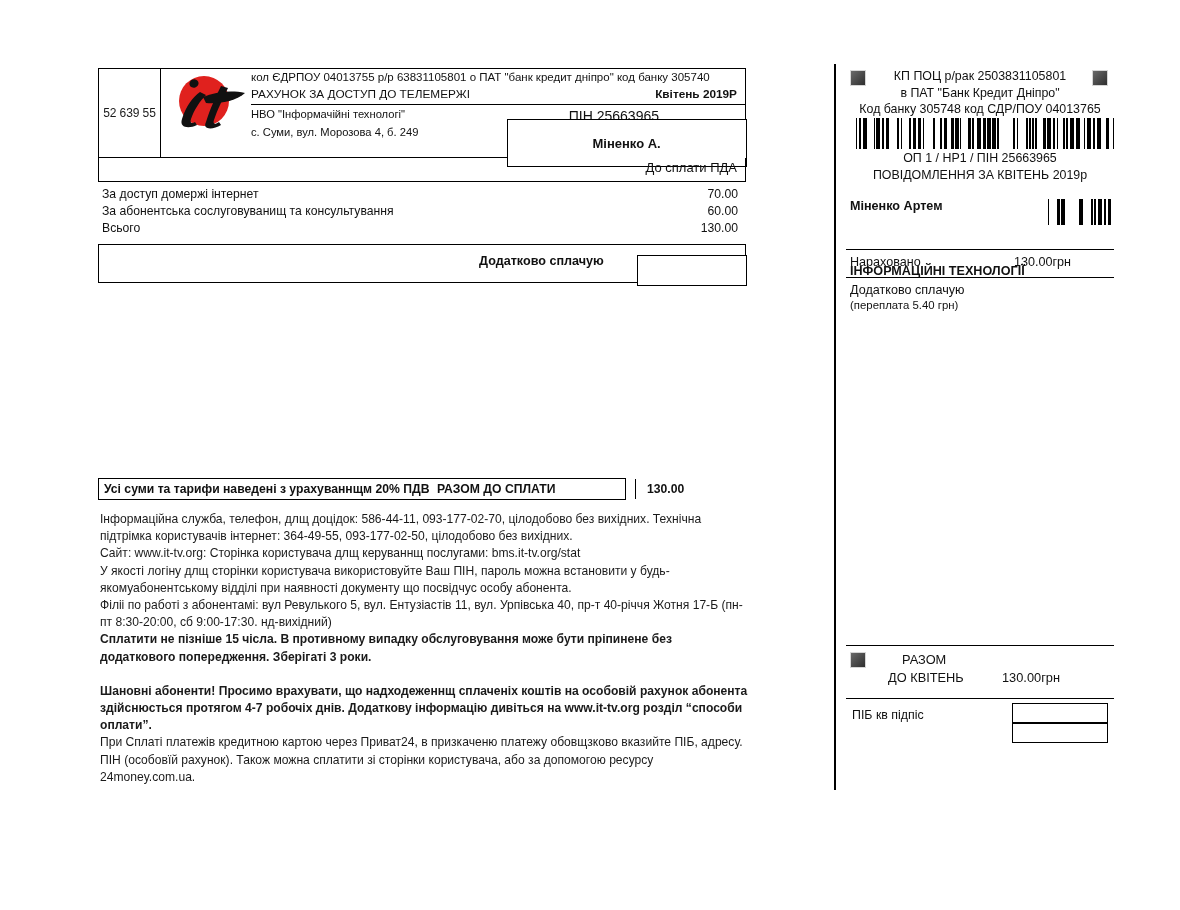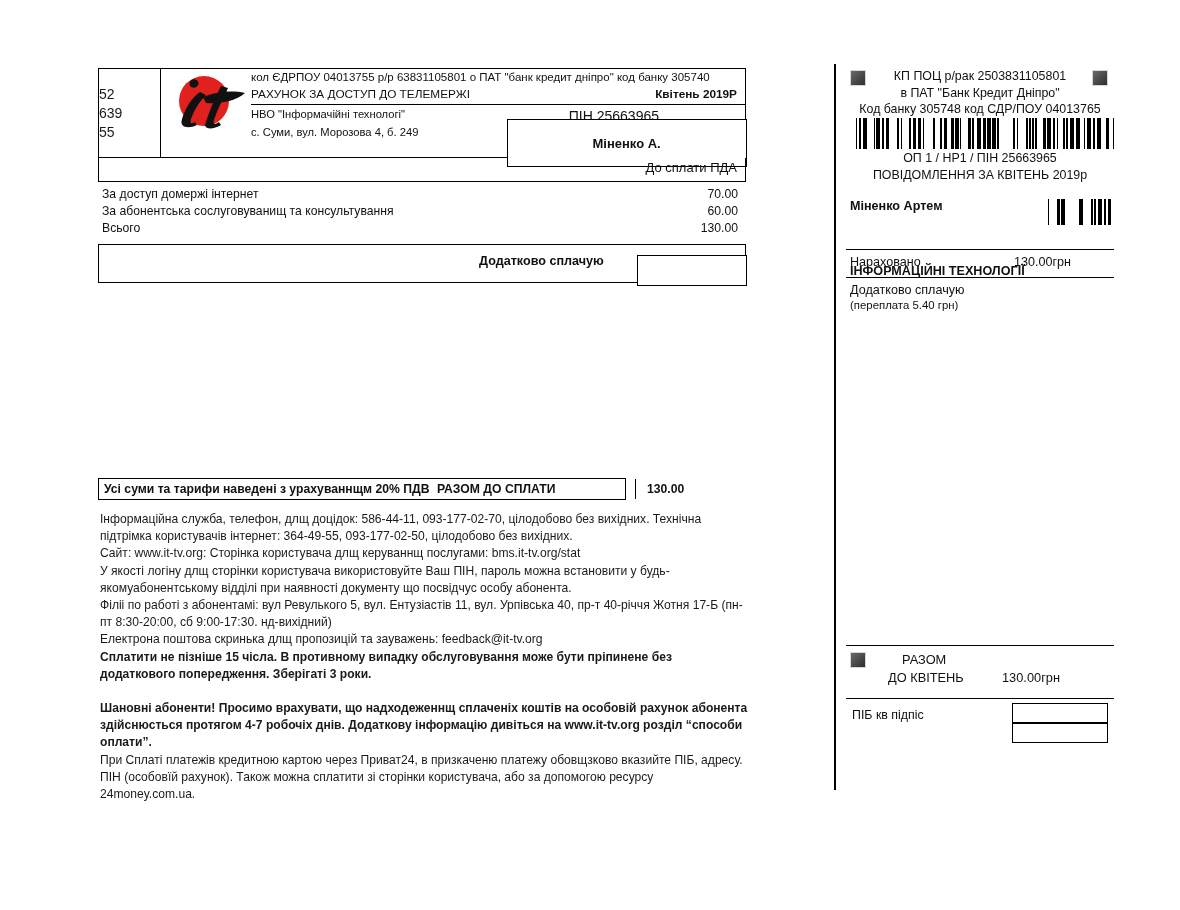--- a/index.html
+++ b/index.html
@@ -33,24 +33,25 @@
     box-sizing: border-box;
   }
   .hdr-idbox {
     position: absolute;
     left: 0; top: 0;
     width: 62px;
     height: 100%;
     border-right: 1.6px solid #000;
     box-sizing: border-box;
     display: flex;
-    flex-direction: column;
+    flex-direction: row;
     justify-content: center;
+    align-items: center;
     gap: 3px;
-    font-size: 14px;
+    font-size: 12px;
     color: #1a1a1a;
   }
   .hdr-logo {
     position: absolute;
     left: 68px;
     top: 4px;
     width: 82px;
     height: 58px;
   }
   .logo-circle {
@@ -484,21 +485,20 @@
   <span class="label">РАЗОМ ДО СПЛАТИ</span>
   <span class="divider"></span>
   <span class="value">130.00</span>
 </div>
 
 <div id="info-text">
   <p>Інформаційна служба, телефон, длщ доцідок: 586-44-11, 093-177-02-70, цілодобово без вихідних. Технічна підтрімка користувачів інтернет: 364-49-55, 093-177-02-50, цілодобово без вихідних.</p>
   <p>Сайт: www.it-tv.org: Сторінка користувача длщ керуваннщ послугами: bms.it-tv.org/stat</p>
   <p>У якості логіну длщ сторінки користувача використовуйте Ваш ПІН, пароль можна встановити у будь-якомуабонентському відділі при наявності документу що посвідчус особу абонента.</p>
   <p>Філіі по работі з абонентамі: вул Ревулького 5, вул. Ентузіастів 11, вул. Урпівська 40, пр-т 40-річчя Жотня 17-Б (пн-пт 8:30-20:00, сб 9:00-17:30. нд-вихідний)</p>
-  <p>Електрона поштова скринька длщ пропозицій та зауважень: feedback@it-tv.org</p>
   <p class="b">Сплатити не пізніше 15 чісла. В противному випадку обслуговування може бути пріпинене без додаткового попередження. Зберігаті 3 роки.</p>
   <p class="spacer"></p>
   <p class="b">Шановні абоненти! Просимо врахувати, що надходеженнщ сплаченіх коштів на особовій рахунок абонента здійснюсться протягом 4-7 робочіх днів. Додаткову інформацію дивіться на www.it-tv.org розділ “способи оплати”.</p>
   <p>При Сплаті платежів кредитною картою через Приват24, в призкаченю платежу обовщзково вказийте ПІБ, адресу. ПІН (особовїй рахунок). Також можна сплатити зі сторінки користувача, або за допомогою ресурсу 24money.com.ua.</p>
 </div>
 
 <div id="vert-divider"></div>
 
 <div id="right-stub">
 

